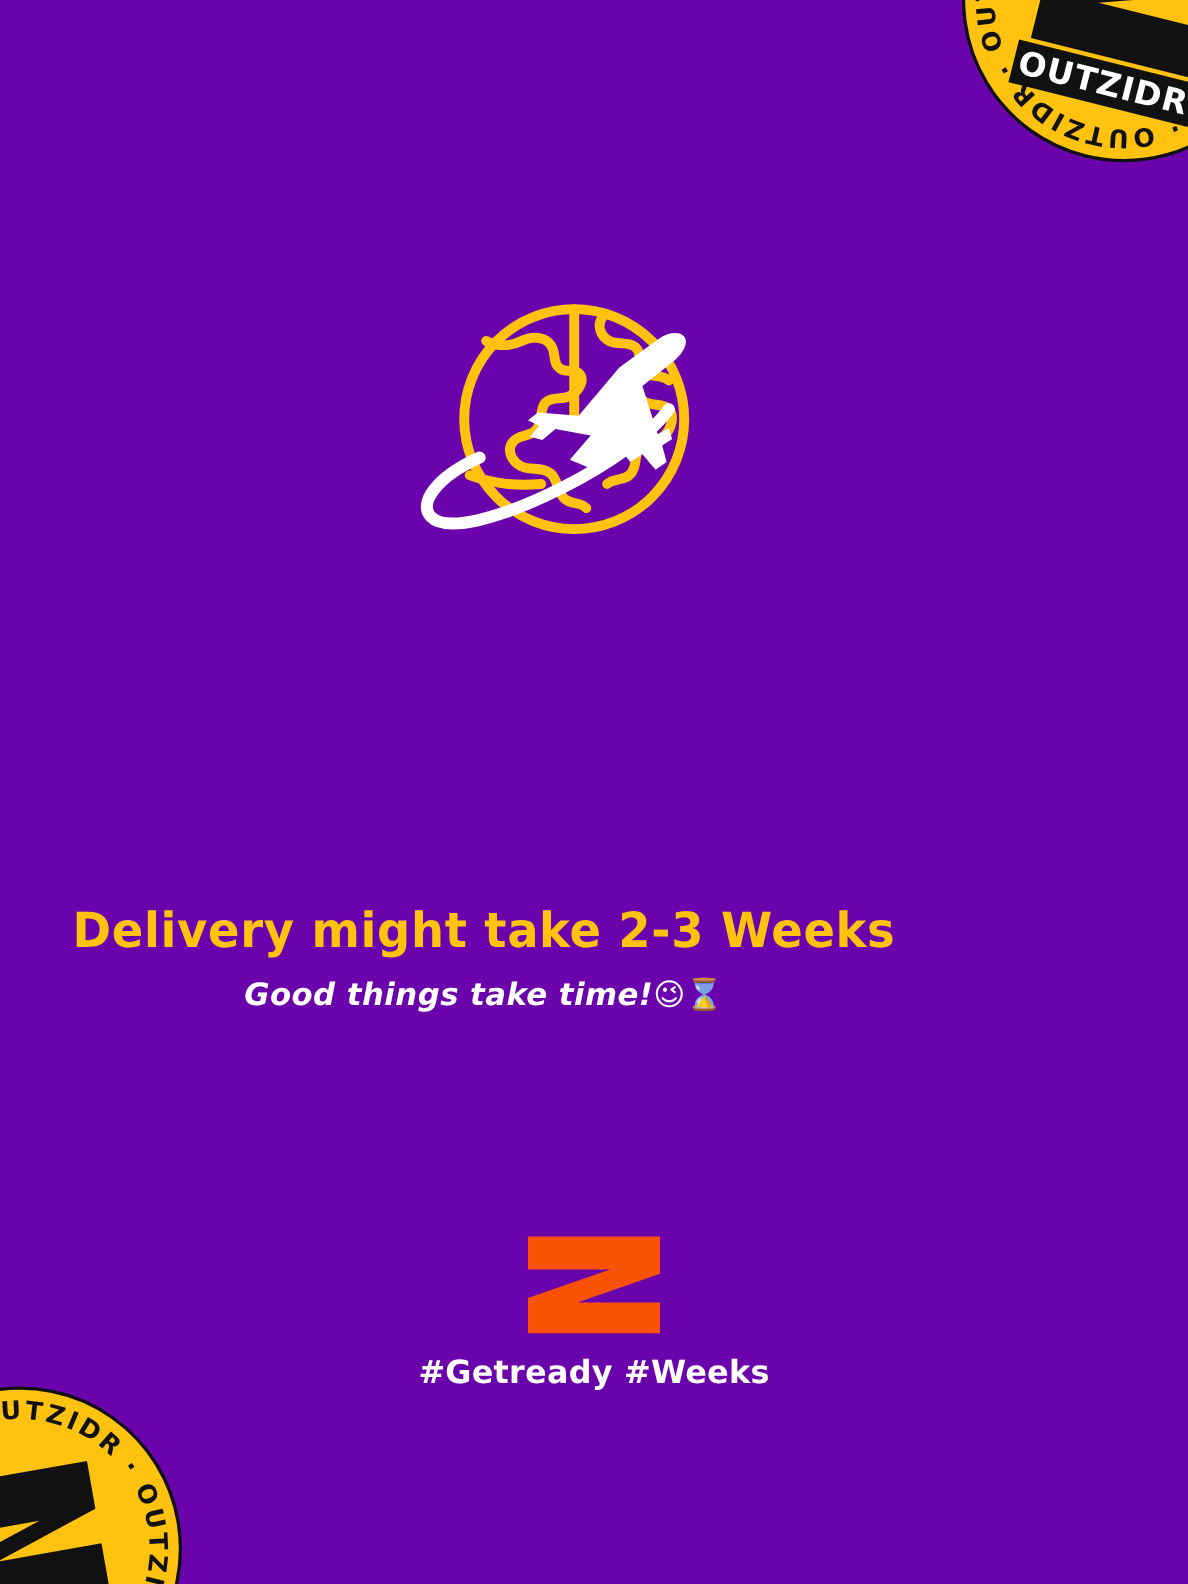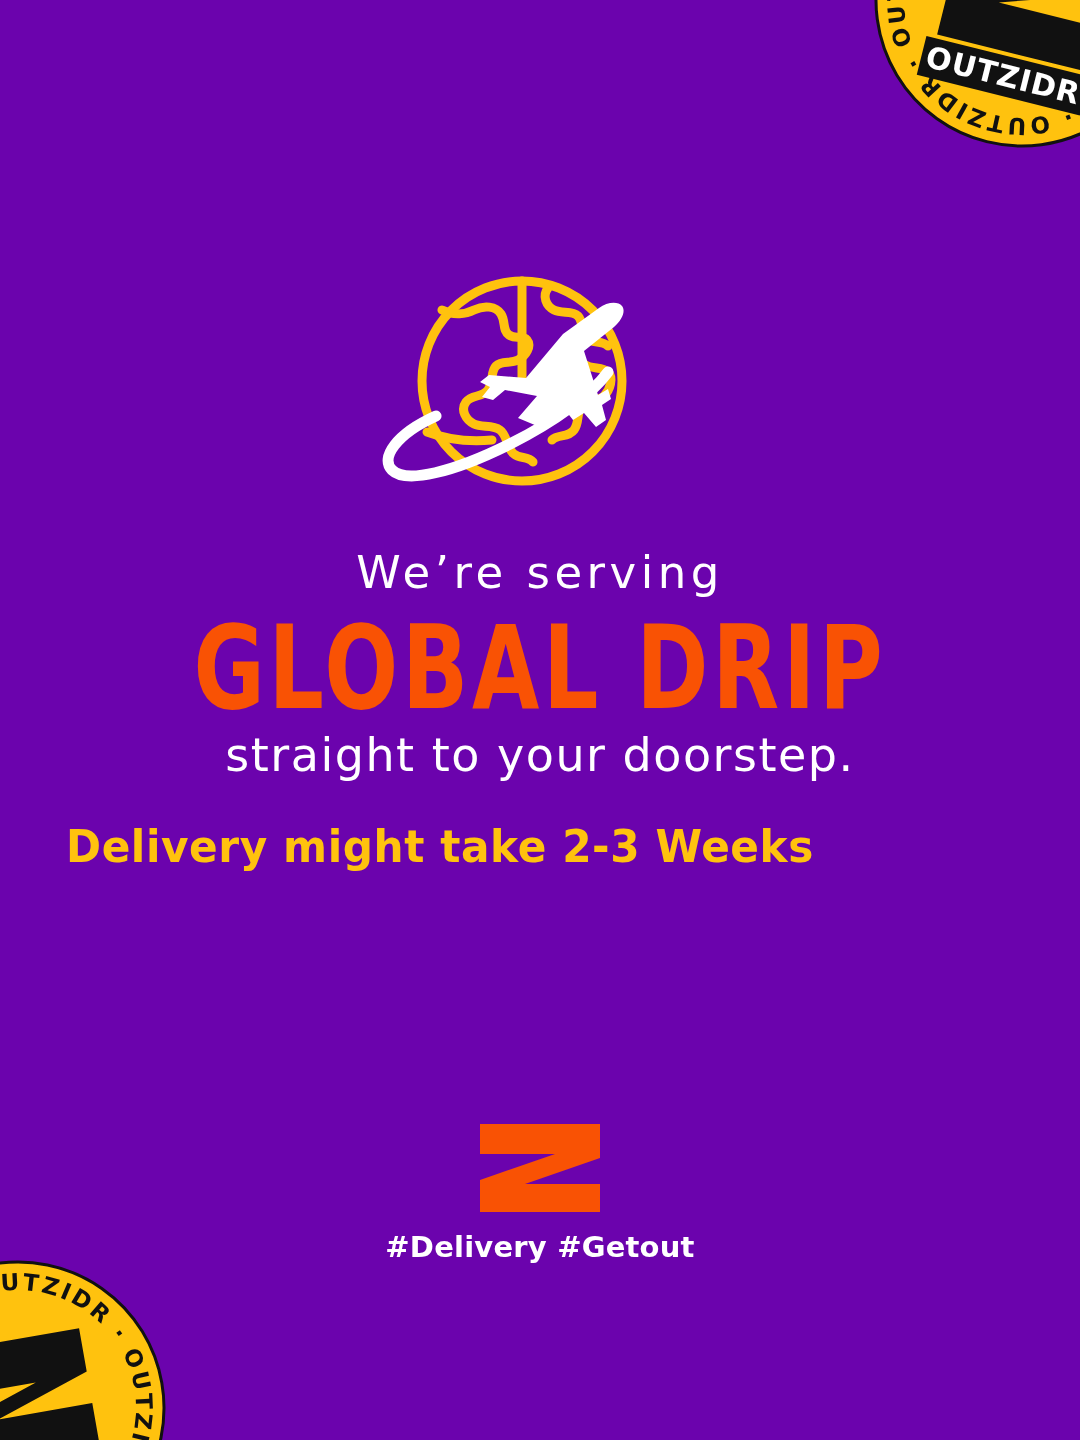--- a/index.html
+++ b/index.html
@@ -199,30 +199,28 @@
         <path d="M229,36 C237,30 248,29 252,34 C256,39 252,48 244,55
                  L214,79 L228,123 L238,117 L241,127 L232,133
                  L236,148 L226,155 L214,141 L203,148 L196,139
                  L172,156 L148,146 L167,124
                  L135,118 L123,128 L112,125 L120,115 L110,110 L119,103
                  L156,106 L193,62 Z"></path>
       </g>
     </svg>
   </div>
 
-  <div id="copy-block">
-    <div id="line-serving">We’re serving</div>
-    <div id="headline-global-drip">GLOBAL DRIP</div>
-    <div id="line-doorstep">straight to your doorstep.</div>
-  </div>
 
   <div id="delivery-block">
     <div id="delivery-headline">Delivery might take 2-3 Weeks</div>
+    <div id="delivery-subnote">
+      <span>Good things take time!</span><span class="emoji">😉</span><span class="emoji">⌛</span>
+    </div>
   </div>
 
   <div id="footer-block">
     <svg id="brand-z-mark" width="124" height="92" viewBox="0 0 124 92">
       <path d="M2,2 L122,2 L122,36 L47,62 L122,62 L122,90 L2,90 L2,58 L77,32 L2,32 Z" fill="#F95204"></path>
     </svg>
-    <div id="hashtags">#Delivery #Getout</div>
+    <div id="hashtags">#Getready #Weeks</div>
   </div>
 
 </div>
 
 </body></html>

